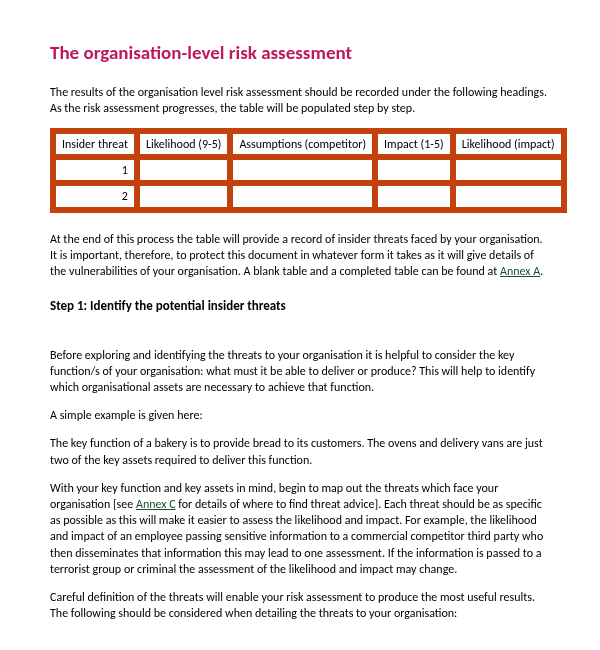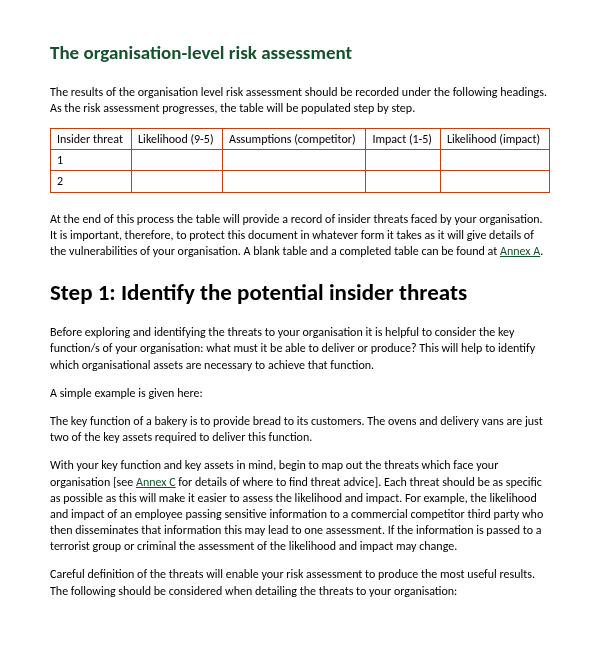--- a/index.html
+++ b/index.html
@@ -7,50 +7,50 @@
       width: 600px;
       height: 650px;
       background: #fff;
       font-family: Calibri, Arial, sans-serif;
       font-size: 12px;
       color: #000;
       padding: 40px 50px 30px 50px;
       line-height: 1.35;
     }
     h1.title {
-      color: #14532d;
+      color: #be185d;
       font-size: 19px;
       font-weight: bold;
       margin-bottom: 18px;
     }
     p { margin-bottom: 12px; }
     table.threat-table {
       border-collapse: collapse;
       width: 100%;
       margin-bottom: 18px;
       font-size: 12px;
     }
     table.threat-table th,
     table.threat-table td {
-      border: 1px solid #c2410c;
+      border: 6px solid #c2410c;
       padding: 2px 6px;
-      text-align: left;
+      text-align: right;
       font-weight: normal;
     }
     table.threat-table th { white-space: nowrap; }
     table.threat-table td { height: 16px; }
     a.annex-link {
       color: #14532d;
       text-decoration: underline;
     }
     h2.step-title {
-      font-size: 23px;
+      font-size: 13px;
       font-weight: bold;
       color: #000;
-      margin: 18px 0 16px 0;
+      margin: 18px 0 32px 0;
     }
     p.bold { font-weight: normal; }
     .inline { display: inline; }
   </style>
 </head>
 <body>
 
 <h1 class="title">The organisation-level risk assessment</h1>
 
 <p>The results of the organisation level risk assessment should be recorded under the following headings. As the risk assessment progresses, the table will be populated step by step.</p>

